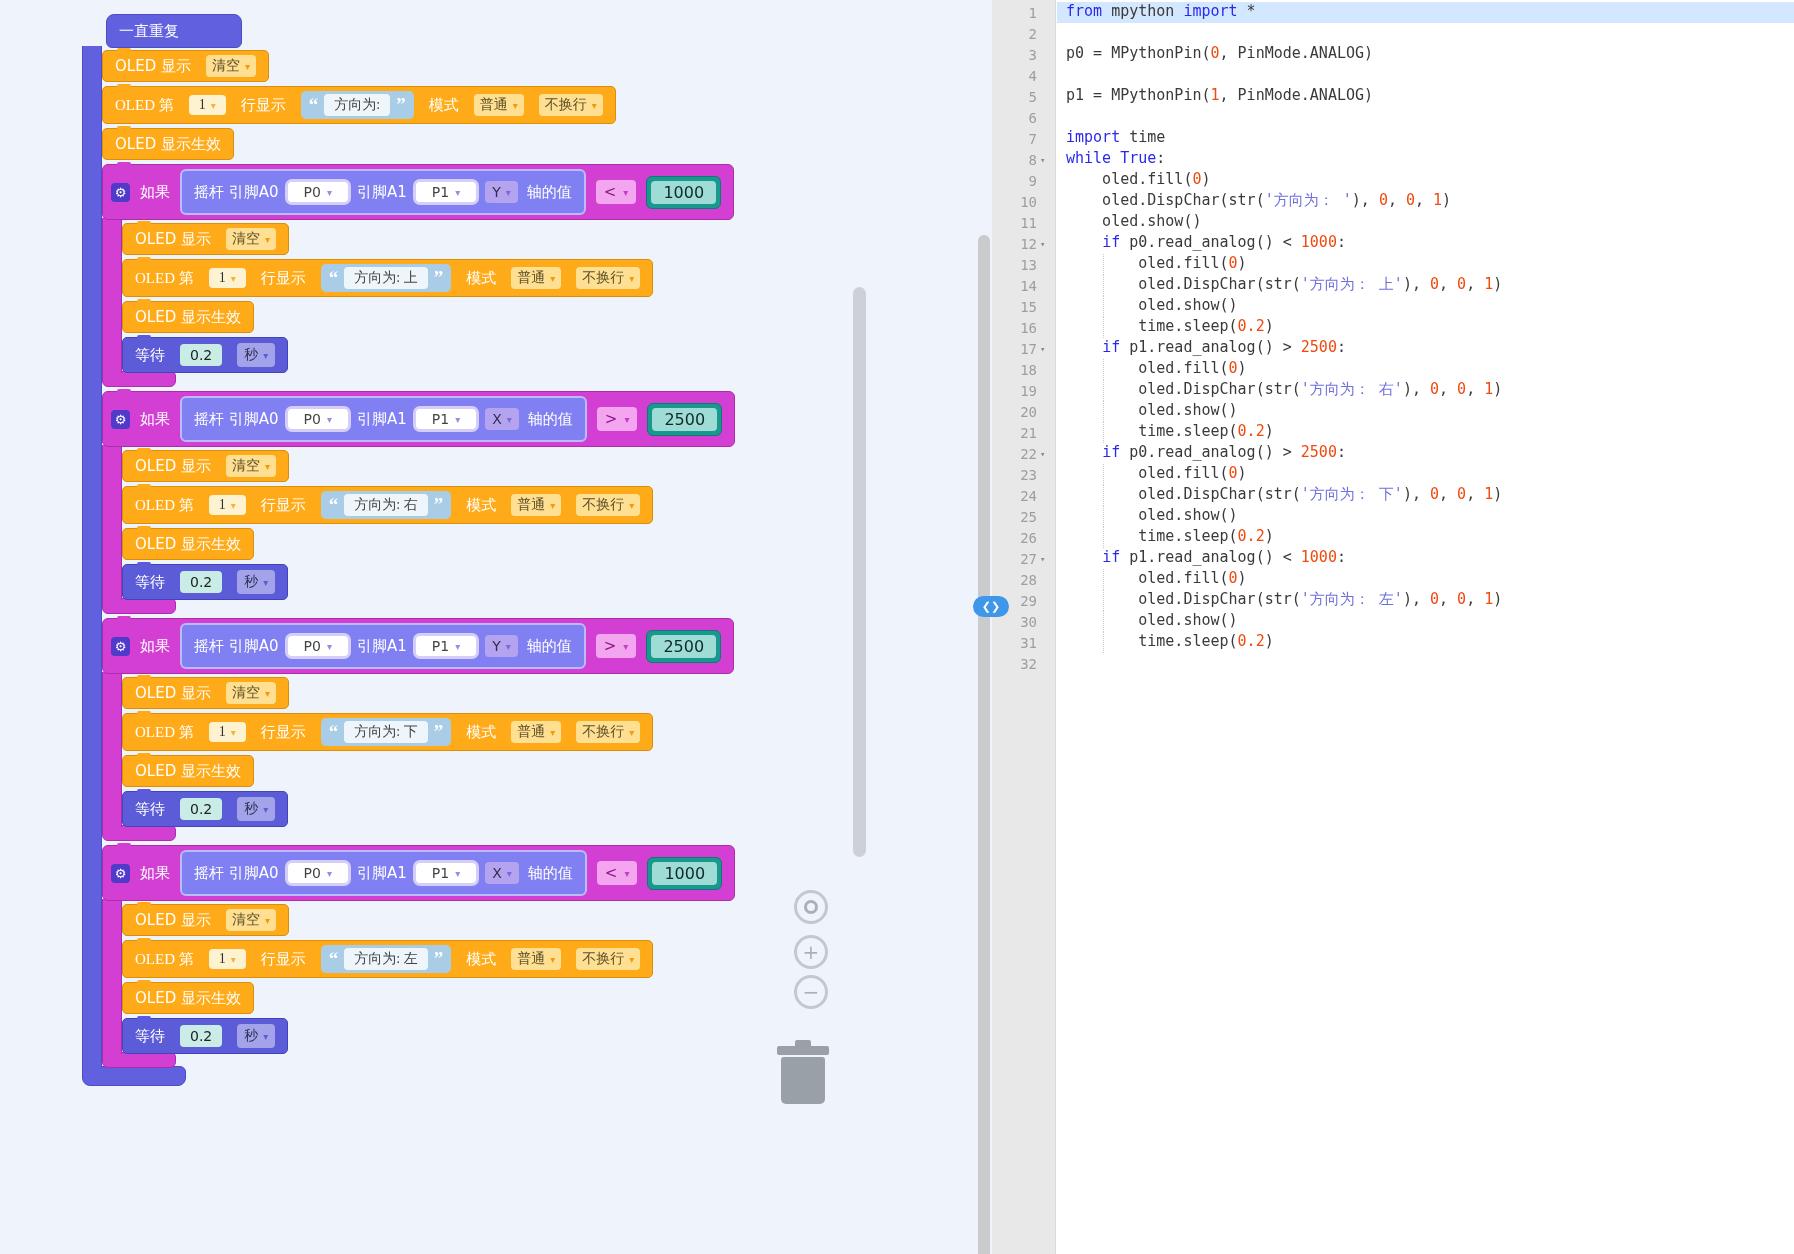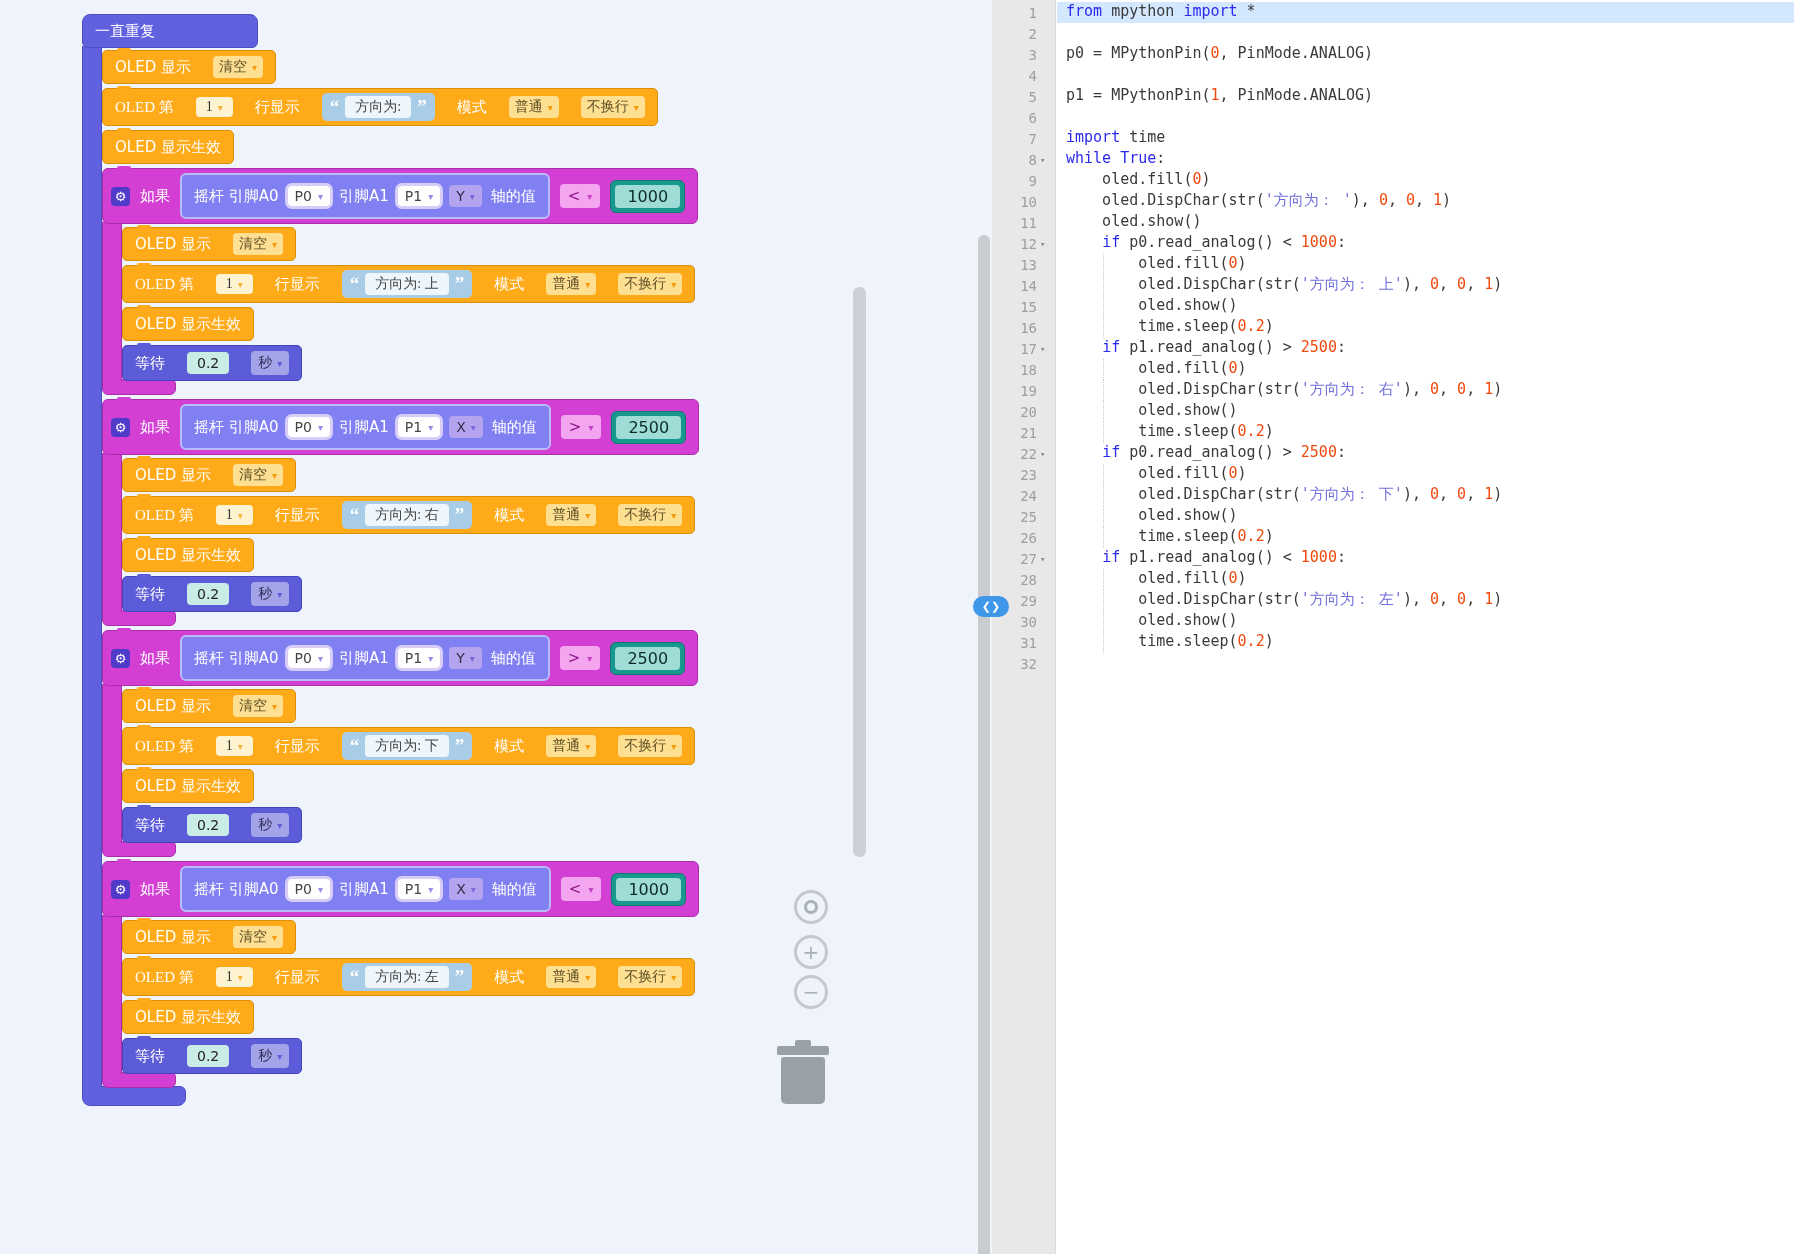--- a/index.html
+++ b/index.html
@@ -18,30 +18,30 @@
   .ctl{position:absolute;width:34px;height:34px;border-radius:50%;border:3px solid #c3c8ce;
        color:#aab0b8;display:flex;align-items:center;justify-content:center;
        font-size:20px;background:transparent;box-sizing:border-box;}
   .ctl .dot{width:8px;height:8px;border-radius:50%;border:3px solid #aab0b8;}
   .trash{position:absolute;left:774px;top:1040px;width:58px;height:64px;}
   .trash .lid{position:absolute;left:3px;top:6px;width:52px;height:9px;background:#9aa0a8;border-radius:2px;}
   .trash .grip{position:absolute;left:21px;top:0;width:16px;height:6px;background:#9aa0a8;border-radius:2px 2px 0 0;}
   .trash .body{position:absolute;left:7px;top:17px;width:44px;height:47px;background:#9aa0a8;border-radius:3px 3px 5px 5px;}
   
   .forever{position:absolute;left:82px;top:14px;}
-  .forever-top{width:176px;height:34px;background:#6161e0;border:1px solid #4d4dc2;
+  .forever-top{width:136px;height:34px;background:#6161e0;border:1px solid #4d4dc2;
                border-radius:8px 8px 6px 6px;color:#fff;font-size:15px;display:flex;
-               align-items:center;padding:0 12px;box-sizing:border-box;position:relative;z-index:1;}
+               align-items:center;padding:0 12px;box-sizing:border-box;position:relative;z-index:1;margin-left:24px;}
   .forever-wrap{display:flex;}
   .forever-spine{width:18px;background:#6161e0;border-left:1px solid #4d4dc2;border-right:1px solid #4d4dc2;margin-top:-2px;}
   .forever-content{display:flex;flex-direction:column;gap:4px;padding-top:2px;}
   .forever-bottom{width:102px;height:18px;background:#6161e0;border:1px solid #4d4dc2;
                   border-radius:0 6px 8px 8px;margin-top:-2px;}
-  .stmt{display:flex;align-items:center;gap:22px;color:#fff;font-size:15px;
-        border-radius:5px;padding:16px 12px;box-sizing:border-box;position:relative;width:max-content;}
+  .stmt{display:flex;align-items:center;gap:15px;color:#fff;font-size:15px;
+        border-radius:5px;padding:4px 12px;box-sizing:border-box;position:relative;width:max-content;}
   .stmt::before{content:"";position:absolute;top:-3px;left:14px;width:14px;height:5px;
                 background:inherit;border-radius:2px;}
   .amber{background:#ffab19;border:1px solid #d98f08;height:32px;}
   .amber.tall{height:38px;font-family:Liberation Serif, serif;}
   .chip{background:#ffdf92;color:#5d4f26;border-radius:4px;padding:2px 6px;font-size:14px;
         display:inline-flex;align-items:center;gap:5px;cursor:pointer;}
   .chip .tri{color:#f49a0b;font-size:10px;}
   .field-cream{background:#fdf3d0;color:#333;border-radius:4px;padding:2px 10px;font-size:14px;
         display:inline-flex;align-items:center;gap:5px;cursor:text;}
   .field-cream .tri{color:#f4b43c;font-size:10px;}
@@ -54,21 +54,21 @@
   .if-header{display:flex;align-items:center;gap:10px;background:#d23fd2;border:1px solid #aa2eaa;
              border-radius:6px;height:54px;padding:0 12px 0 8px;color:#fff;font-size:15px;
              position:relative;width:max-content;}
   .if-header::before{content:"";position:absolute;top:-3px;left:14px;width:14px;height:5px;
              background:#d23fd2;border-radius:2px;}
   .gear{width:19px;height:19px;border-radius:4px;background:#4f3ac9;color:#fff;font-size:13px;
         display:flex;align-items:center;justify-content:center;cursor:pointer;}
   .joy{display:flex;align-items:center;gap:9px;background:#8080f2;border:2px solid #b9bbfa;
        border-radius:6px;height:42px;padding:0 12px;color:#fff;font-size:15px;}
   .pin-chip{background:#fff;box-shadow:0 0 0 3px #d6cdf9;border-radius:4px;color:#444;
-            font-size:14px;padding:2px 7px;display:inline-flex;align-items:center;gap:6px;cursor:pointer;}
+            font-size:14px;padding:2px 16px;display:inline-flex;align-items:center;gap:6px;cursor:pointer;}
   .pin-chip .tri{color:#9d8ae4;font-size:10px;}
   .axis-chip{background:#b4a4f0;border-radius:4px;color:#332f4a;font-size:14px;padding:3px 7px;
              display:inline-flex;align-items:center;gap:5px;cursor:pointer;}
   .axis-chip .tri{color:#7e68d8;font-size:10px;}
   .cmp-chip{background:#f3a6ef;border-radius:4px;color:#8c1788;font-size:15px;padding:3px 8px;
             display:inline-flex;align-items:center;gap:7px;cursor:pointer;}
   .cmp-chip .tri{color:#c23fc2;font-size:10px;}
   .num-block{background:#18988f;border:1px solid #0e7a70;border-radius:6px;padding:4px;display:inline-flex;cursor:text;}
   .num-block .num-inner{background:#9fdcd6;border-radius:4px;color:#0c2b28;font-size:16px;padding:2px 12px;}
   .if-body-row{display:flex;}

